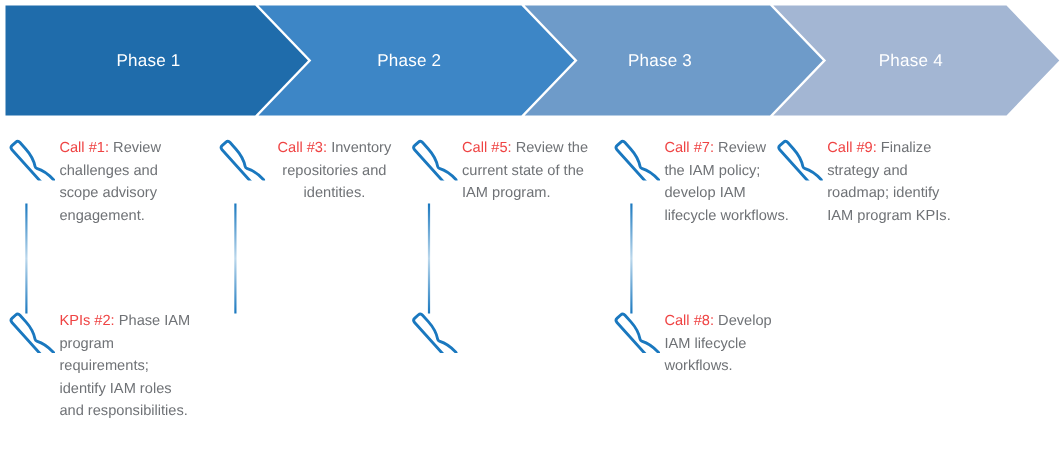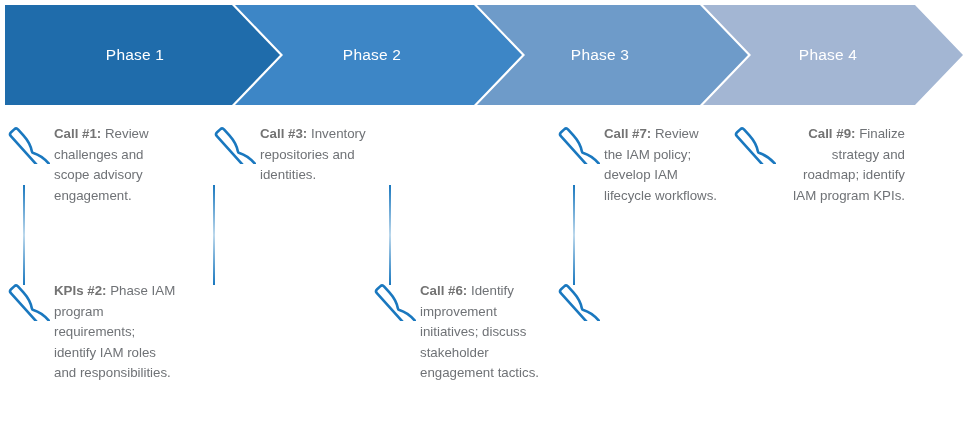--- a/index.html
+++ b/index.html
@@ -62,22 +62,22 @@
     display: block;
   }
   .call-text {
     font-size: 13.3px;
     line-height: 20.6px;
     color: #6f7276;
     font-family: "Liberation Sans", sans-serif;
     padding-top: 6px;
   }
   .call-text .call-label {
-    color: #737373;
-    font-weight: bold;
+    color: #ef4444;
+    font-weight: normal;
   }
   .connector {
     position: absolute;
     width: 2px;
     background: linear-gradient(to bottom, #1a78bf 0%, #bcd8ec 50%, #1a78bf 100%);
   }
 </style>
 </head>
 <body>
 
@@ -118,42 +118,51 @@
             <g transform="rotate(-42 22 22)">
               <path d="M13.2 6.2 C13.2 4.6 14.4 3.4 16.0 3.4 L20.2 3.4 C21.8 3.4 23.0 4.6 23.0 6.2 L23.0 14.0 C23.0 21.6 21.0 27.6 18.6 31.6 C18.2 32.3 18.2 33.1 18.6 33.8 C21.0 37.8 23.0 43.8 23.0 51.4 L23.0 59.2 C23.0 60.8 21.8 62.0 20.2 62.0 L16.0 62.0 C14.4 62.0 13.2 60.8 13.2 59.2 Z" fill="none" stroke="#1a78bf" stroke-width="2.6" stroke-linejoin="round"></path>
             </g>
           </svg>
         </span>
         <div class="call-text" style="width: 122px;"><span class="call-label">KPIs #2:</span><span> Phase IAM program requirements; identify IAM roles and responsibilities.</span></div>
       </div>
     </div>
     <div class="call-column" style="left: 196px; width: 180px;">
       <div class="connector" style="left: 17px; top: 75px; height: 100px;"></div>
-      <div class="call-item" style="top: 8px; left: 16px; width: 170px;">
+      <div class="call-item" style="top: 8px; left: 1px; width: 170px; text-align: center;">
         <span class="call-icon">
           <svg width="44" height="44" viewBox="0 0 44 44" xmlns="http://www.w3.org/2000/svg">
             <g transform="rotate(-42 22 22)">
               <path d="M13.2 6.2 C13.2 4.6 14.4 3.4 16.0 3.4 L20.2 3.4 C21.8 3.4 23.0 4.6 23.0 6.2 L23.0 14.0 C23.0 21.6 21.0 27.6 18.6 31.6 C18.2 32.3 18.2 33.1 18.6 33.8 C21.0 37.8 23.0 43.8 23.0 51.4 L23.0 59.2 C23.0 60.8 21.8 62.0 20.2 62.0 L16.0 62.0 C14.4 62.0 13.2 60.8 13.2 59.2 Z" fill="none" stroke="#1a78bf" stroke-width="2.6" stroke-linejoin="round"></path>
             </g>
           </svg>
         </span>
         <div class="call-text" style="width: 118px;"><span class="call-label">Call #3:</span><span> Inventory repositories and identities.</span></div>
       </div>
     </div>
     <div class="call-column" style="left: 372px; width: 184px;">
       <div class="connector" style="left: 17px; top: 75px; height: 100px;"></div>
+      <div class="call-item" style="top: 8px; left: 0px; width: 174px;">
+        <span class="call-icon">
+          <svg width="44" height="44" viewBox="0 0 44 44" xmlns="http://www.w3.org/2000/svg">
+            <g transform="rotate(-42 22 22)">
+              <path d="M13.2 6.2 C13.2 4.6 14.4 3.4 16.0 3.4 L20.2 3.4 C21.8 3.4 23.0 4.6 23.0 6.2 L23.0 14.0 C23.0 21.6 21.0 27.6 18.6 31.6 C18.2 32.3 18.2 33.1 18.6 33.8 C21.0 37.8 23.0 43.8 23.0 51.4 L23.0 59.2 C23.0 60.8 21.8 62.0 20.2 62.0 L16.0 62.0 C14.4 62.0 13.2 60.8 13.2 59.2 Z" fill="none" stroke="#1a78bf" stroke-width="2.6" stroke-linejoin="round"></path>
+            </g>
+          </svg>
+        </span>
+        <div class="call-text" style="width: 122px;"><span class="call-label">Call #5:</span><span> Review the current state of the IAM program.</span></div>
+      </div>
       <div class="call-item" style="top: 165px; left: 0px; width: 174px;">
         <span class="call-icon">
           <svg width="44" height="44" viewBox="0 0 44 44" xmlns="http://www.w3.org/2000/svg">
             <g transform="rotate(-42 22 22)">
               <path d="M13.2 6.2 C13.2 4.6 14.4 3.4 16.0 3.4 L20.2 3.4 C21.8 3.4 23.0 4.6 23.0 6.2 L23.0 14.0 C23.0 21.6 21.0 27.6 18.6 31.6 C18.2 32.3 18.2 33.1 18.6 33.8 C21.0 37.8 23.0 43.8 23.0 51.4 L23.0 59.2 C23.0 60.8 21.8 62.0 20.2 62.0 L16.0 62.0 C14.4 62.0 13.2 60.8 13.2 59.2 Z" fill="none" stroke="#1a78bf" stroke-width="2.6" stroke-linejoin="round"></path>
             </g>
           </svg>
         </span>
-        <div class="call-text" style="width: 122px;"><span class="call-label">Call #6:</span><span> Identify improvement initiatives; discuss stakeholder engagement tactics.</span></div>
       </div>
     </div>
     <div class="call-column" style="left: 556px; width: 176px;">
       <div class="connector" style="left: 17px; top: 75px; height: 100px;"></div>
       <div class="call-item" style="top: 8px; left: 0px; width: 166px;">
         <span class="call-icon">
           <svg width="44" height="44" viewBox="0 0 44 44" xmlns="http://www.w3.org/2000/svg">
             <g transform="rotate(-42 22 22)">
               <path d="M13.2 6.2 C13.2 4.6 14.4 3.4 16.0 3.4 L20.2 3.4 C21.8 3.4 23.0 4.6 23.0 6.2 L23.0 14.0 C23.0 21.6 21.0 27.6 18.6 31.6 C18.2 32.3 18.2 33.1 18.6 33.8 C21.0 37.8 23.0 43.8 23.0 51.4 L23.0 59.2 C23.0 60.8 21.8 62.0 20.2 62.0 L16.0 62.0 C14.4 62.0 13.2 60.8 13.2 59.2 Z" fill="none" stroke="#1a78bf" stroke-width="2.6" stroke-linejoin="round"></path>
             </g>
@@ -162,23 +171,24 @@
         <div class="call-text" style="width: 114px;"><span class="call-label">Call #7:</span><span> Review the IAM policy; develop IAM lifecycle workflows.</span></div>
       </div>
       <div class="call-item" style="top: 165px; left: 0px; width: 166px;">
         <span class="call-icon">
           <svg width="44" height="44" viewBox="0 0 44 44" xmlns="http://www.w3.org/2000/svg">
             <g transform="rotate(-42 22 22)">
               <path d="M13.2 6.2 C13.2 4.6 14.4 3.4 16.0 3.4 L20.2 3.4 C21.8 3.4 23.0 4.6 23.0 6.2 L23.0 14.0 C23.0 21.6 21.0 27.6 18.6 31.6 C18.2 32.3 18.2 33.1 18.6 33.8 C21.0 37.8 23.0 43.8 23.0 51.4 L23.0 59.2 C23.0 60.8 21.8 62.0 20.2 62.0 L16.0 62.0 C14.4 62.0 13.2 60.8 13.2 59.2 Z" fill="none" stroke="#1a78bf" stroke-width="2.6" stroke-linejoin="round"></path>
             </g>
           </svg>
         </span>
+        <div class="call-text" style="width: 114px;"><span class="call-label">Call #8:</span><span> Develop IAM lifecycle workflows.</span></div>
       </div>
     </div>
-    <div class="call-column" style="left: 732px; width: 187px; text-align: right;">
+    <div class="call-column" style="left: 704px; width: 187px;">
       <div class="call-item" style="top: 8px; left: 0px; width: 177px;">
         <span class="call-icon">
           <svg width="44" height="44" viewBox="0 0 44 44" xmlns="http://www.w3.org/2000/svg">
             <g transform="rotate(-42 22 22)">
               <path d="M13.2 6.2 C13.2 4.6 14.4 3.4 16.0 3.4 L20.2 3.4 C21.8 3.4 23.0 4.6 23.0 6.2 L23.0 14.0 C23.0 21.6 21.0 27.6 18.6 31.6 C18.2 32.3 18.2 33.1 18.6 33.8 C21.0 37.8 23.0 43.8 23.0 51.4 L23.0 59.2 C23.0 60.8 21.8 62.0 20.2 62.0 L16.0 62.0 C14.4 62.0 13.2 60.8 13.2 59.2 Z" fill="none" stroke="#1a78bf" stroke-width="2.6" stroke-linejoin="round"></path>
             </g>
           </svg>
         </span>
         <div class="call-text" style="width: 125px;"><span class="call-label">Call #9:</span><span> Finalize strategy and roadmap; identify IAM program KPIs.</span></div>
       </div>

